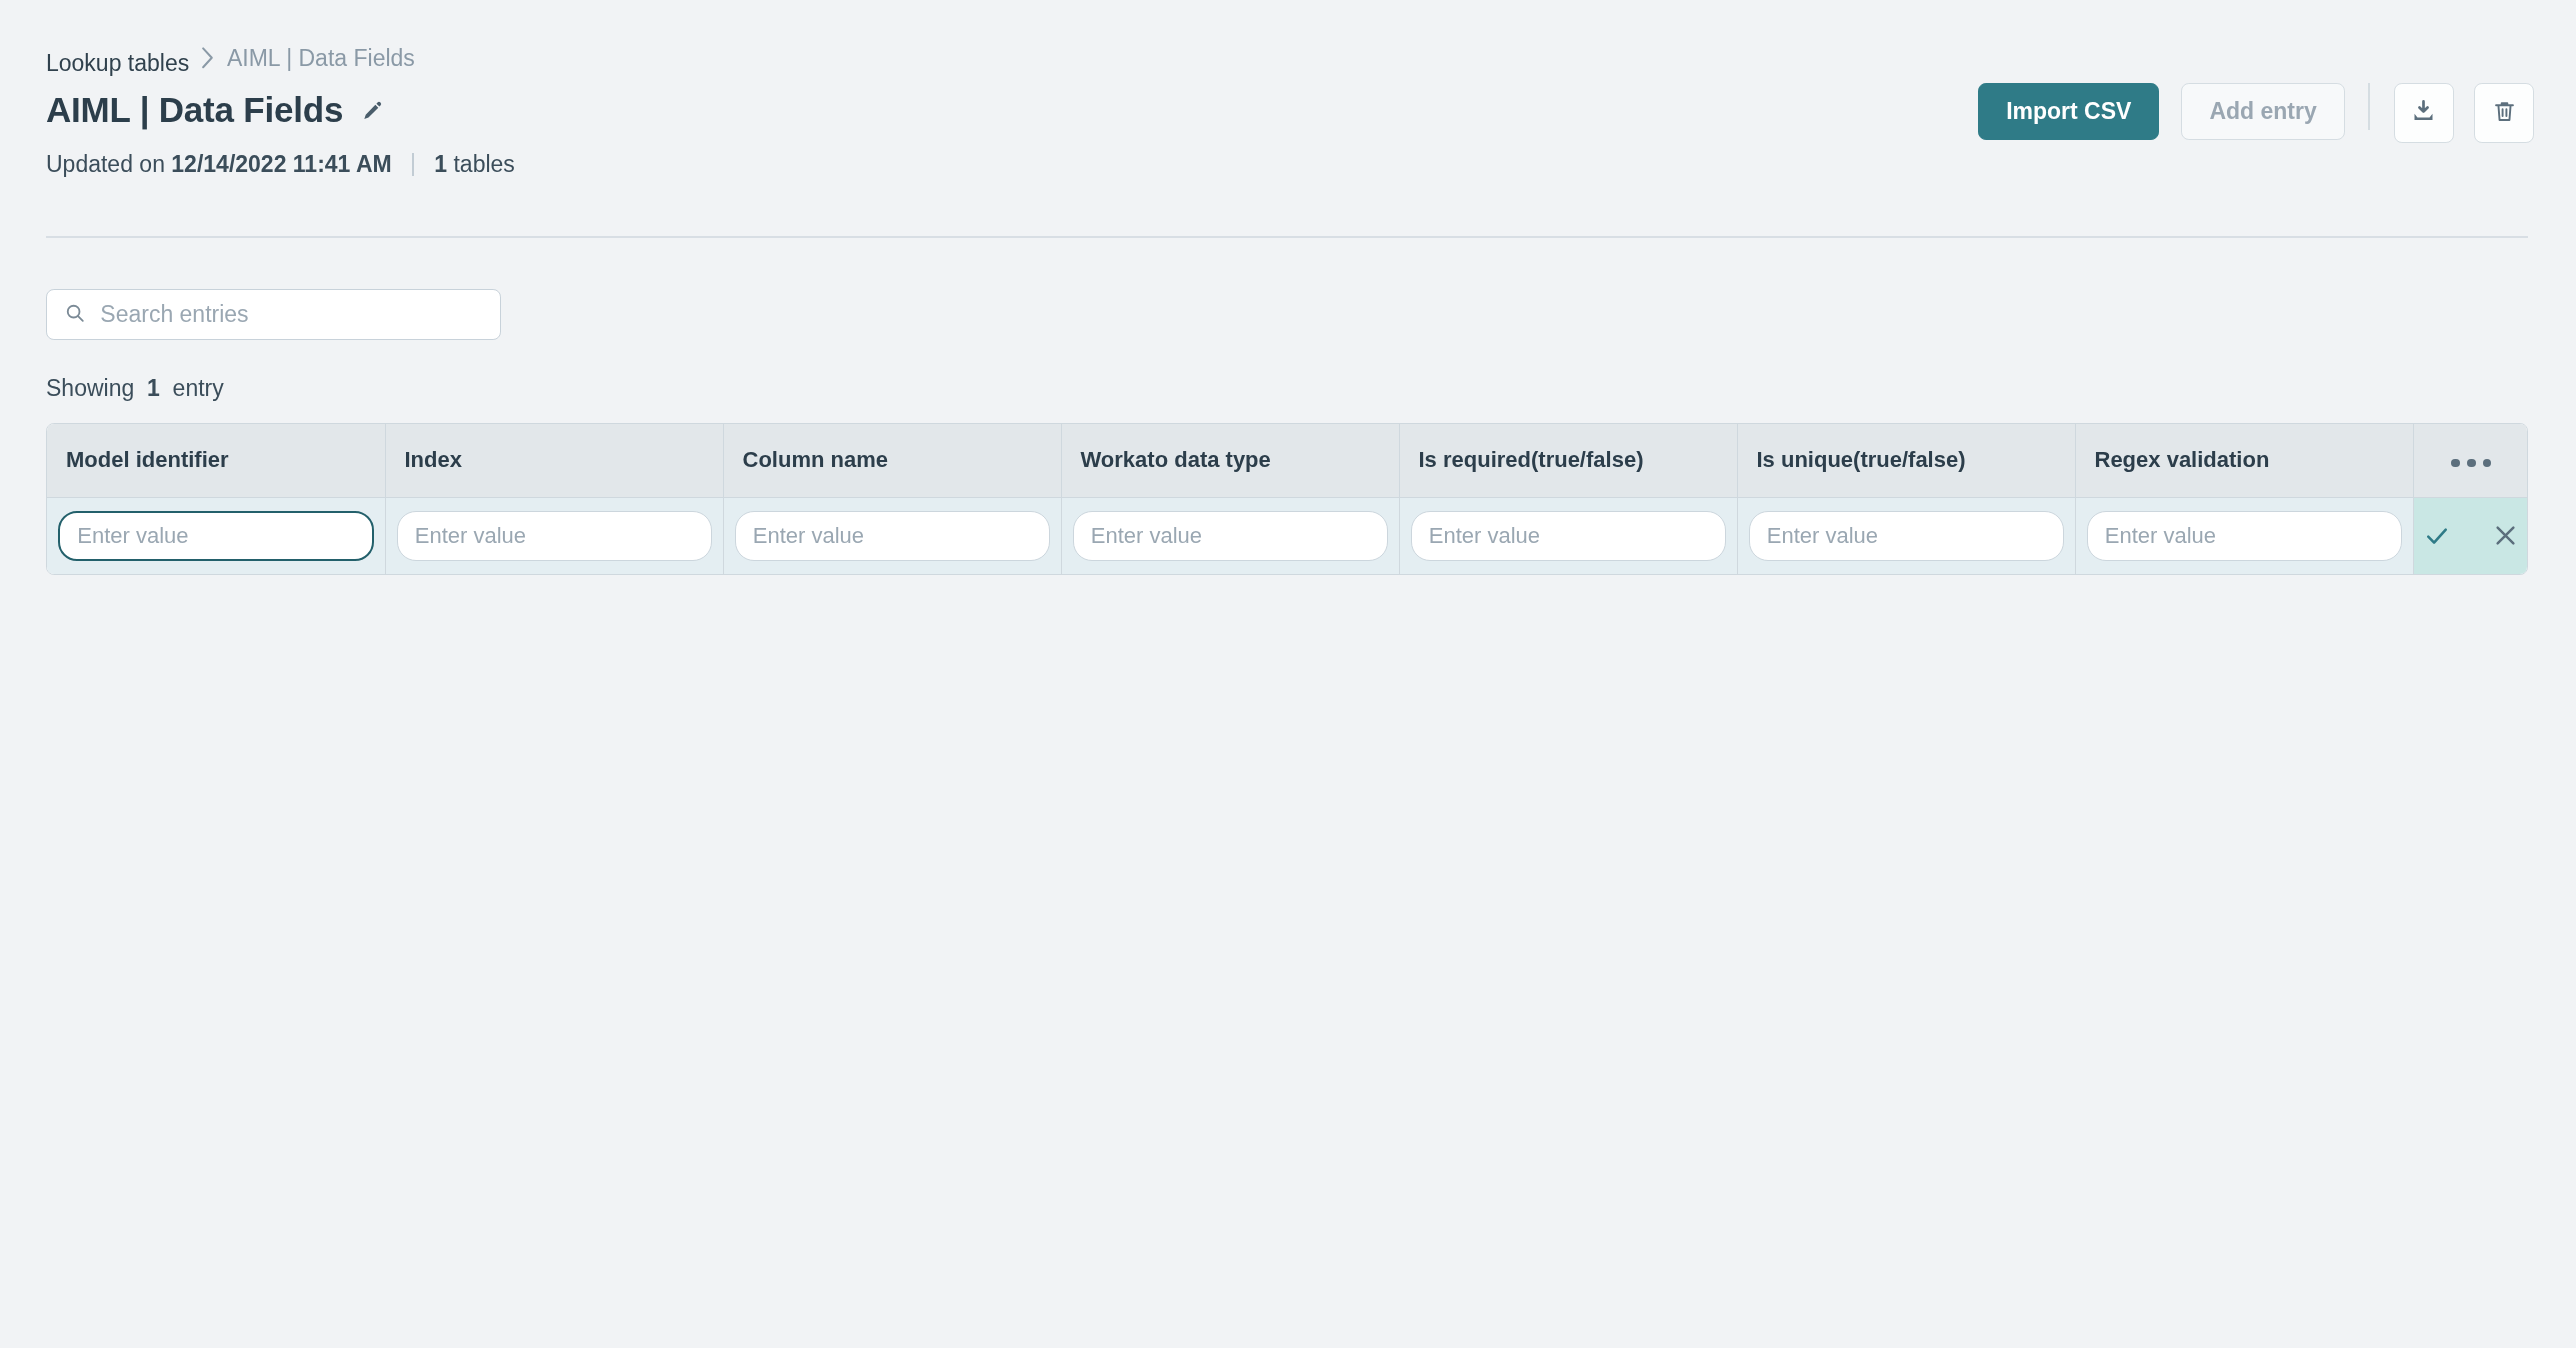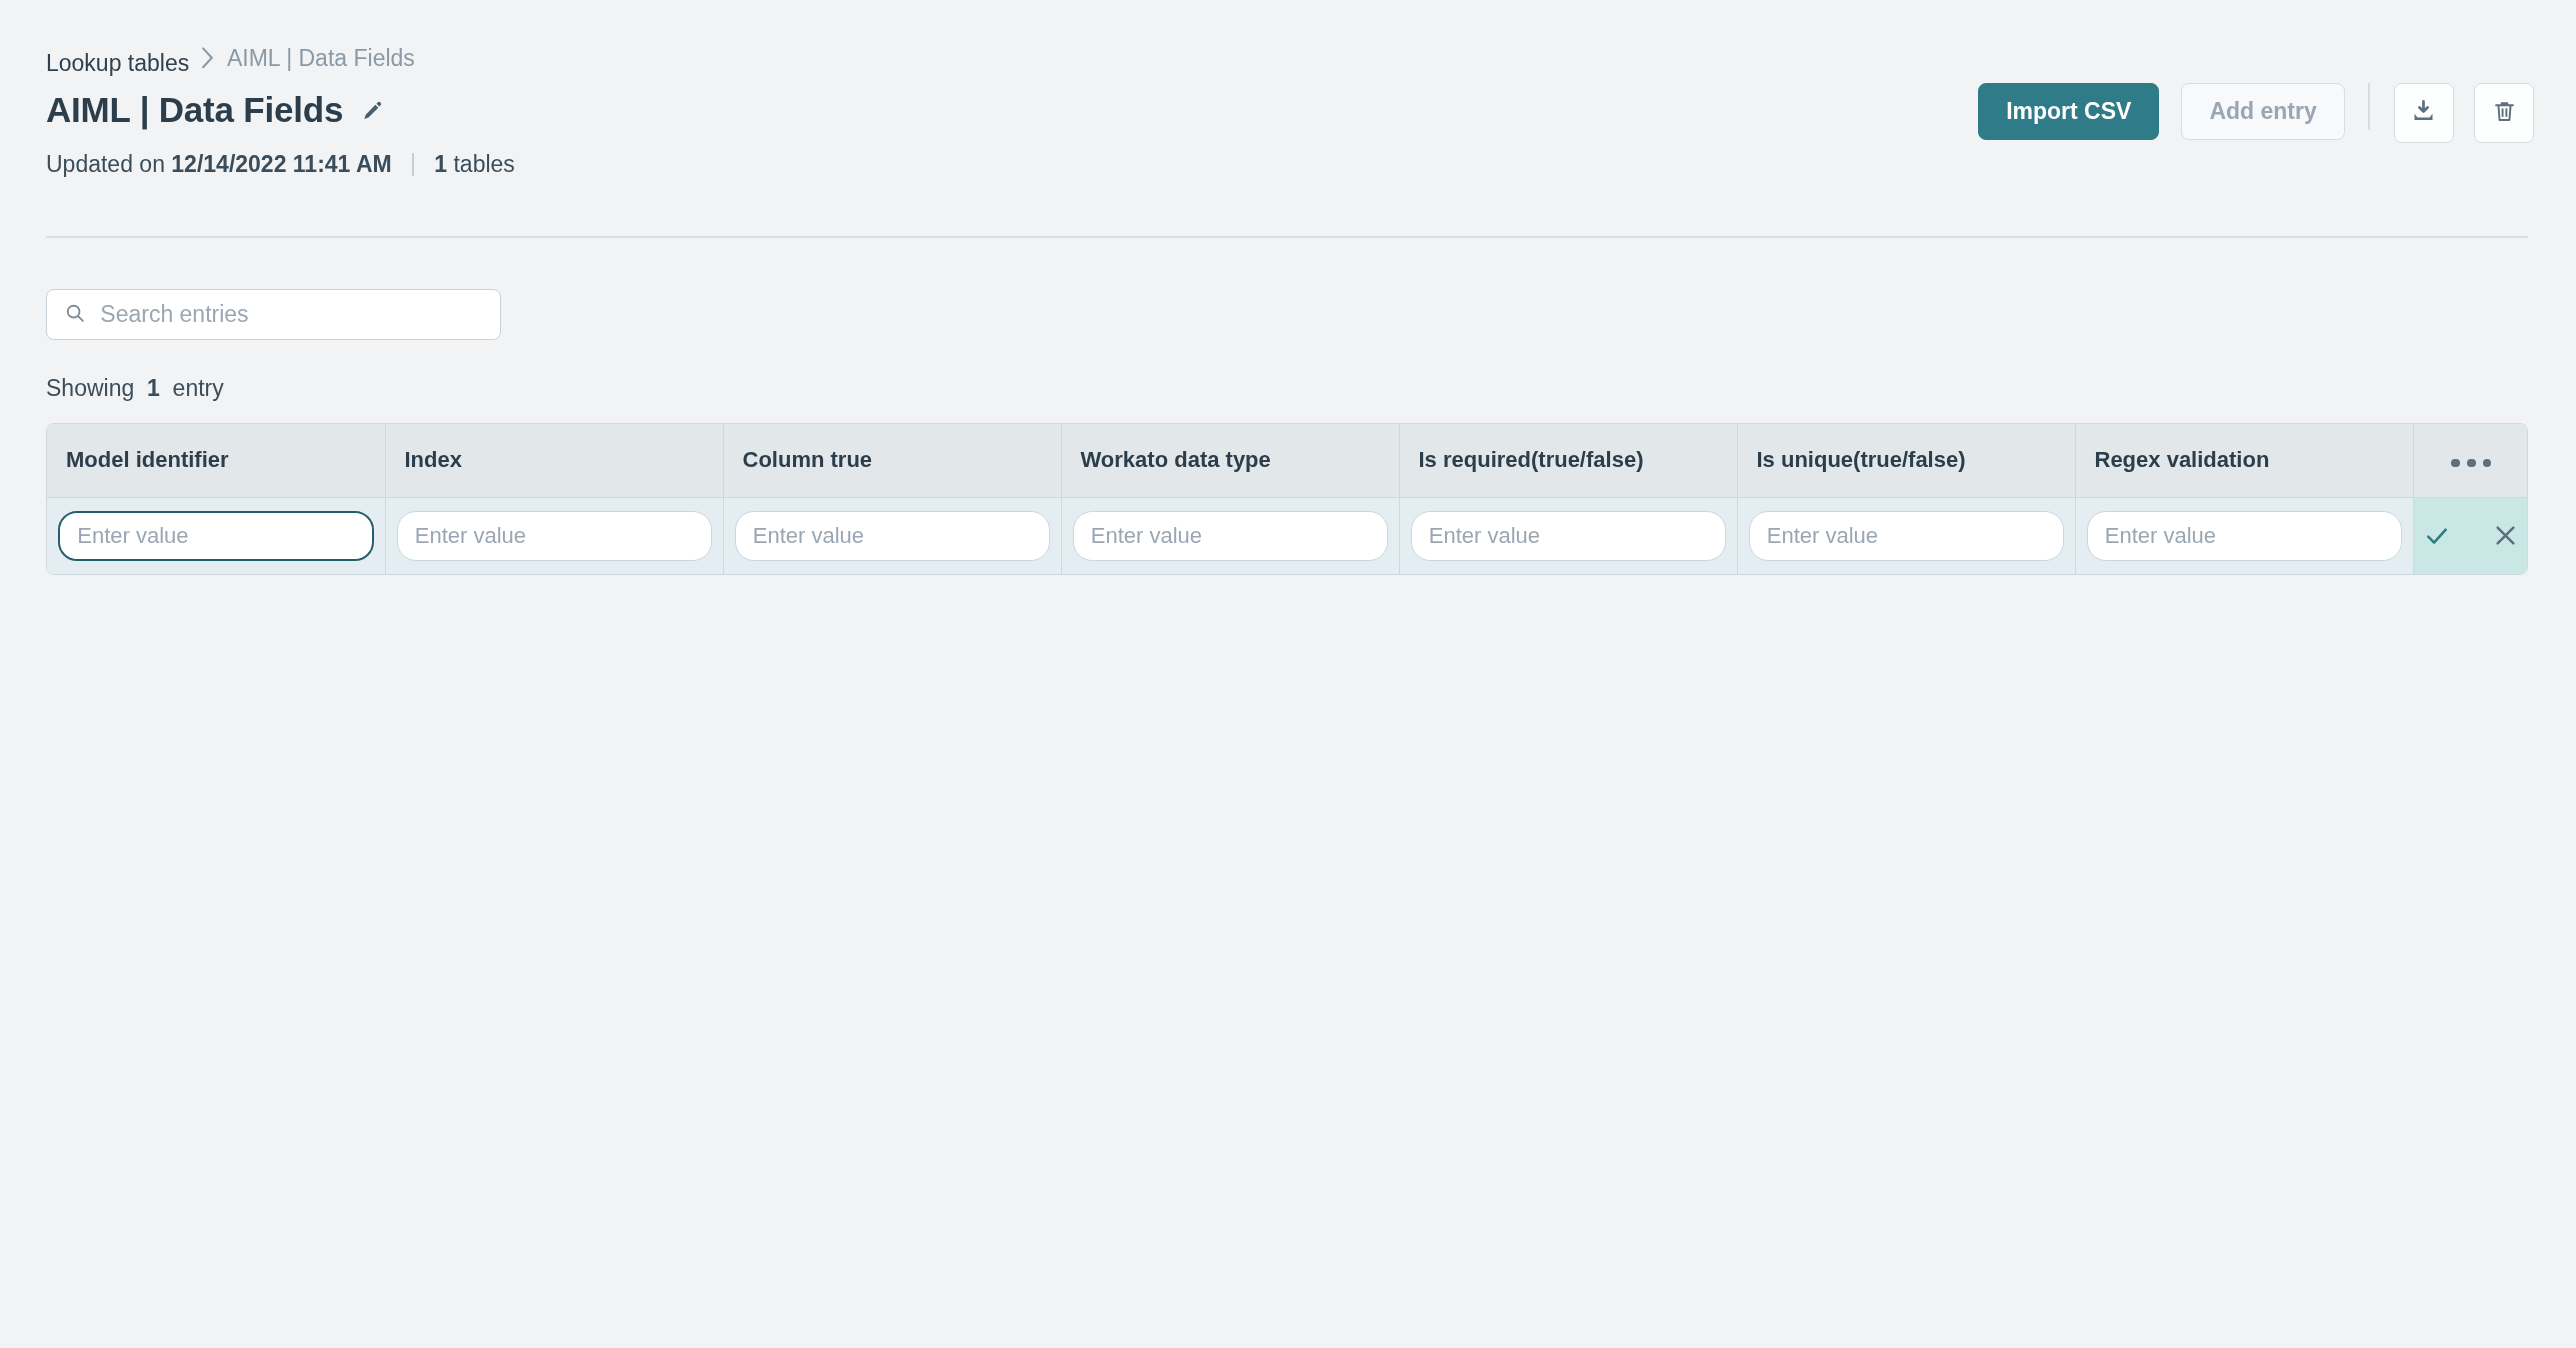--- a/index.html
+++ b/index.html
@@ -217,21 +217,21 @@
           <col style="width: 338px;">
           <col style="width: 338px;">
           <col style="width: 338px;">
           <col style="width: 338px;">
           <col style="width: 116px;">
         </colgroup>
       <thead>
         <tr id="head-row">
             <th><span>Model identifier</span></th>
             <th><span>Index</span></th>
-            <th><span>Column true</span></th>
+            <th><span>Column name</span></th>
             <th><span>Workato data type</span></th>
             <th><span>Is required(true/false)</span></th>
             <th><span>Is unique(true/false)</span></th>
             <th><span>Regex validation</span></th>
             <th><span class="dots">
                 <i></i>
                 <i></i>
                 <i></i>
               </span></th>
           </tr>

